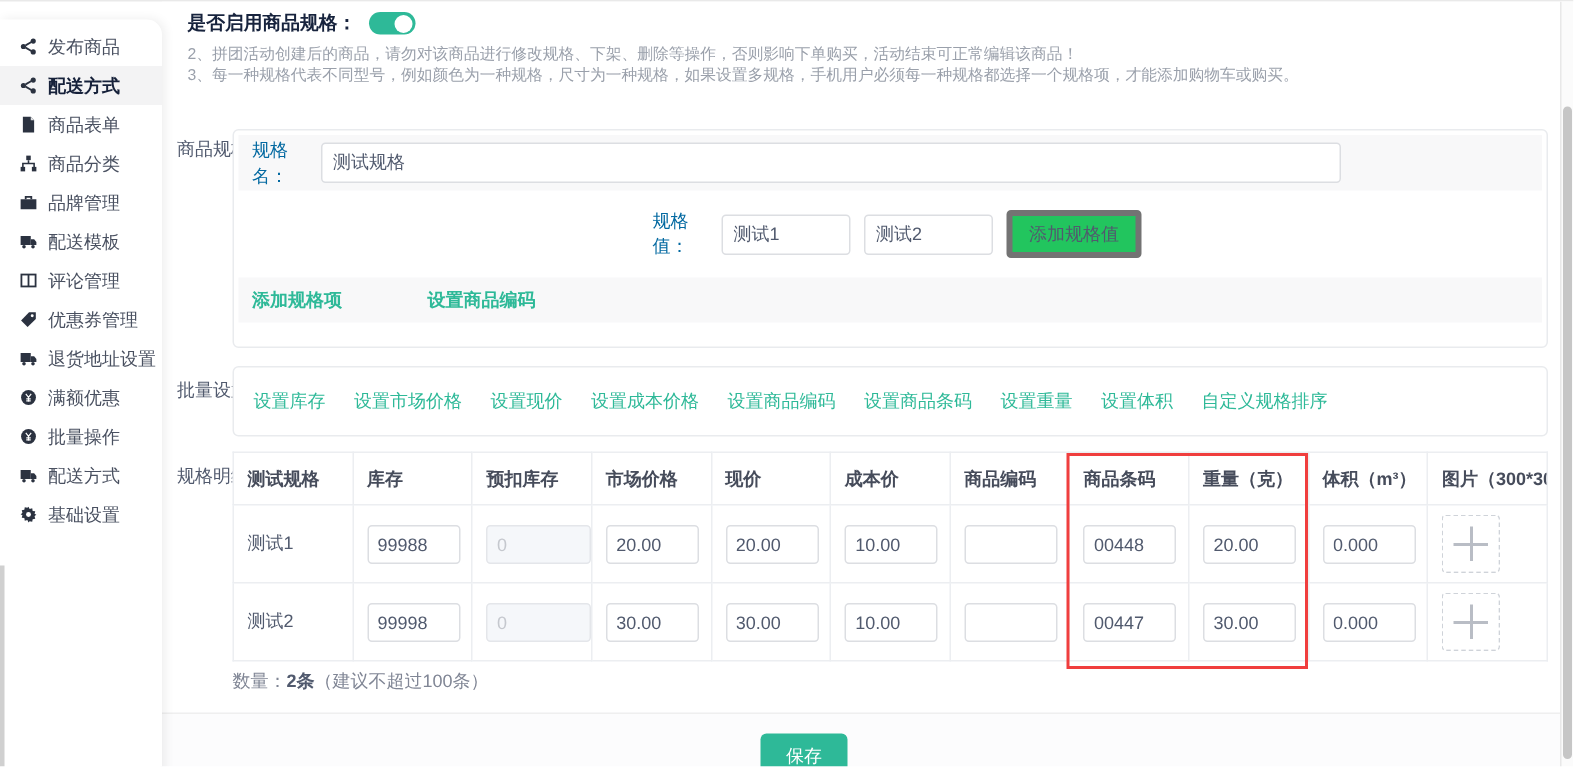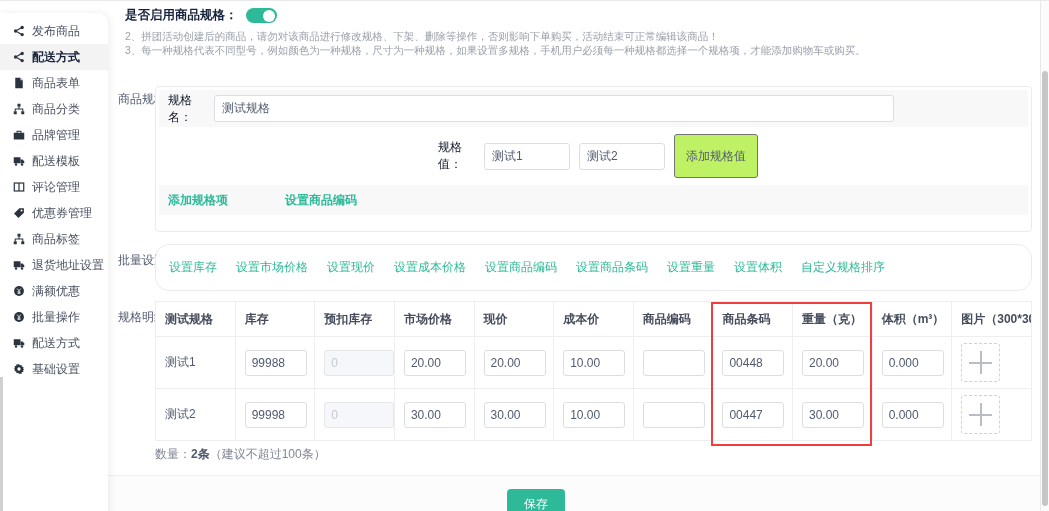--- a/index.html
+++ b/index.html
@@ -35,33 +35,33 @@
   #label-detail { left:10px; top:308px; }
 
   
   .spec-box { position:absolute; left:47px; top:85px; width:877px; height:146px;
               border:1px solid #e9ebee; border-radius:4px; background:#fff; padding:3px; }
   .srow { display:flex; align-items:center; padding-left:9px; }
   .srow.gray { background:#f8f8f9; }
   .srow-1 { height:37px; }
   .srow-2 { height:58px;justify-content:center; }
   .srow-3 { height:30px;font-weight:bold; }
-  .field-label { font-size:12px; color:#0f172a; width:46px; flex:none; }
+  .field-label { font-size:12px; color:#0369a1; width:46px; flex:none; }
   .txt { height:27px; border:1px solid #dcdee2; border-radius:3px; background:#fff;
          font-size:12px; color:#515a6e; padding:0 7px; outline:none; font-family:inherit; }
   .spec-name-input { width:680px; }
   .spec-val-input { width:86px; margin-right:9px; }
-  .btn-plain { height:44px; border:1px solid #737373; border-radius:3px; background:#bef264;
+  .btn-plain { height:32px; border:4px solid #737373; border-radius:3px; background:#22c55e;
                font-size:12px; color:#515a6e; padding:0 11px; cursor:pointer; font-family:inherit; }
   .green-link { font-size:12px; text-decoration:none; cursor:pointer; }
   .spec-link-2 { margin-left:57px; }
 
   
   .batch-box { position:absolute; left:47px; top:243px; width:877px; height:47px;
-               border:1px solid #e9ebee; border-radius:14px; background:#fff;
+               border:1px solid #e9ebee; border-radius:4px; background:#fff;
                display:flex; align-items:center; padding-left:13px; gap:19px; }
 
   
   .table-wrap { position:absolute; left:47px; top:300px; width:877px; }
   table.detail { width:100%; border-collapse:collapse; table-layout:fixed; background:#fff; }
   .detail th, .detail td { border:1px solid #eceef1; font-size:12px; color:#515a6e;
                            text-align:left; padding-left:9px; overflow:hidden; white-space:nowrap; }
   .detail th { height:35px; font-weight:bold; color:#464c5b; }
   .detail td { height:52px; }
   .cell-input { width:62px; height:26px; border:1px solid #dcdee2; border-radius:3px;
@@ -168,31 +168,20 @@
         <span class="lbl">评论管理</span>
       </div>
       <div class="side-item">
         <span class="icon">
           <svg viewBox="0 0 16 16">
             <path d="M8.5 1.5H14.5v6L7.2 14.6 1.4 8.8z"></path>
             <circle cx="11.3" cy="4.7" r="1.3" fill="#fff"></circle>
           </svg>
         </span>
         <span class="lbl">优惠券管理</span>
-      </div>
-      <div class="side-item">
-        <span class="icon">
-          <svg viewBox="0 0 16 16">
-            <rect x="6" y="1" width="4" height="4"></rect>
-            <rect x="1" y="11" width="4" height="4"></rect>
-            <rect x="11" y="11" width="4" height="4"></rect>
-            <path d="M8 5v3M3 11V8h10v3" stroke="currentColor" stroke-width="1.4" fill="none"></path>
-          </svg>
-        </span>
-        <span class="lbl">商品标签</span>
       </div>
       <div class="side-item">
         <span class="icon">
           <svg viewBox="0 0 16 16">
             <path d="M1 3h9v8H1z"></path>
             <path d="M10 6h3l2 2.5V11h-5z"></path>
             <circle cx="4" cy="12.7" r="1.6"></circle>
             <circle cx="12" cy="12.7" r="1.6"></circle>
           </svg>
         </span>

